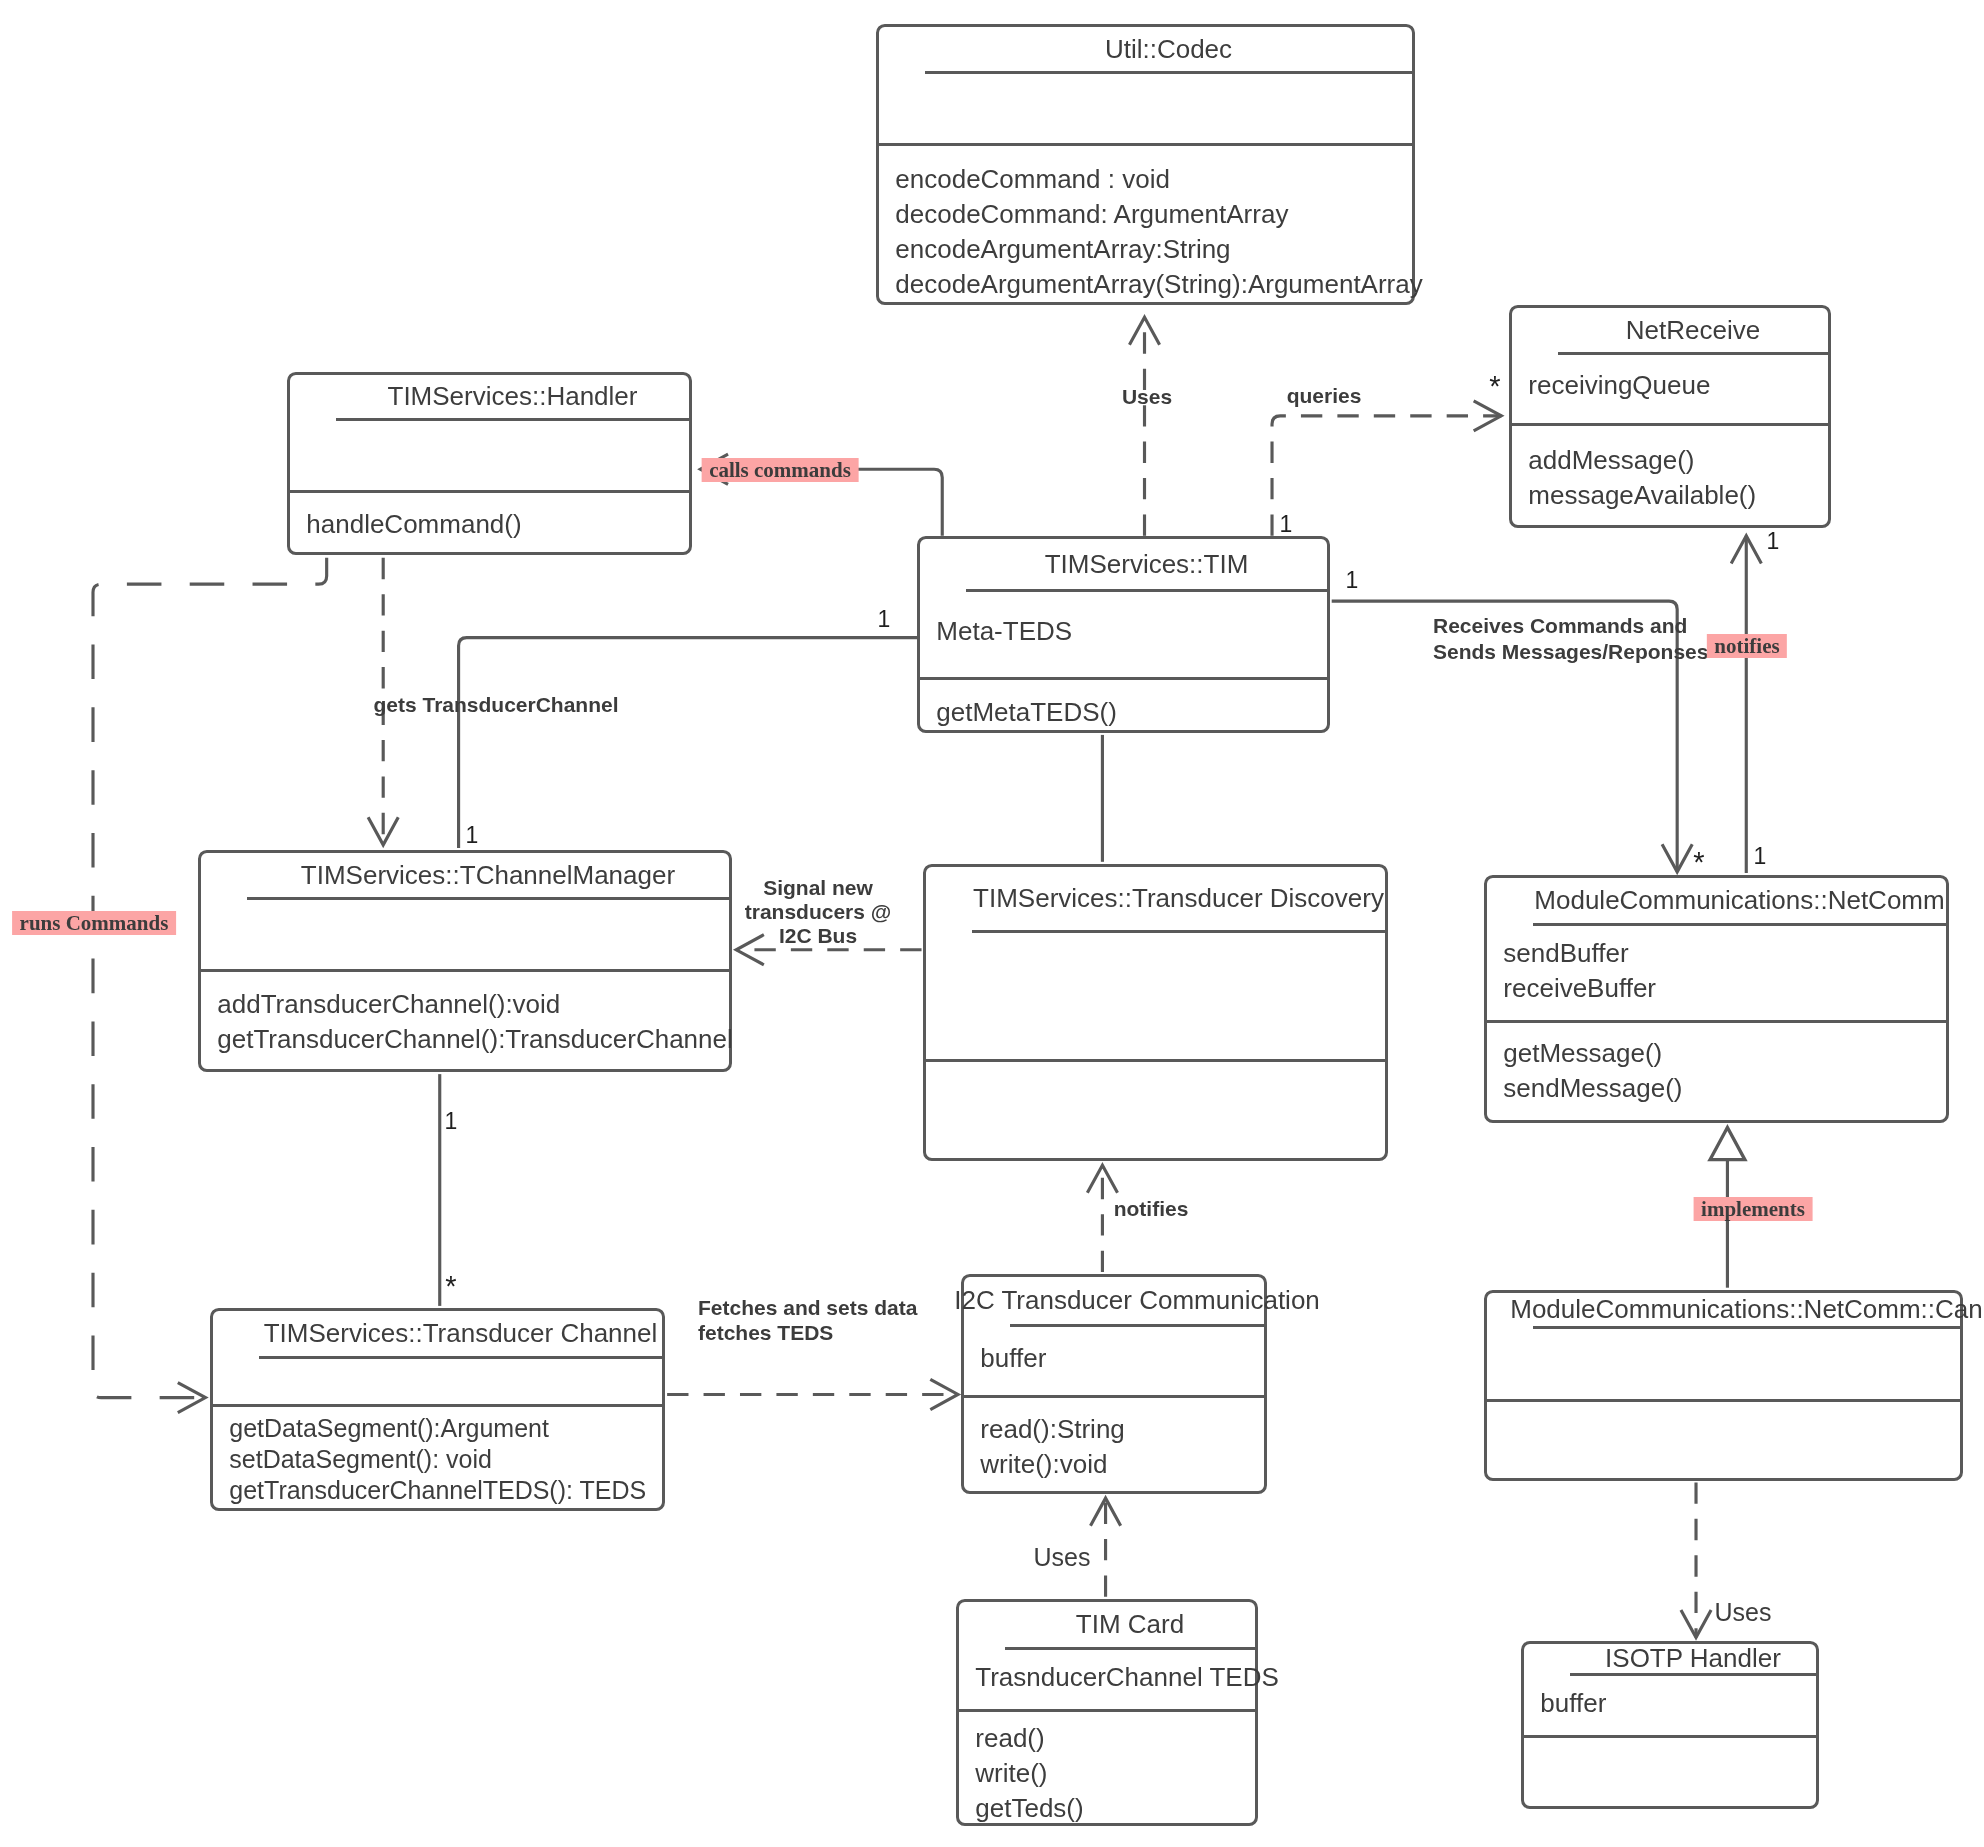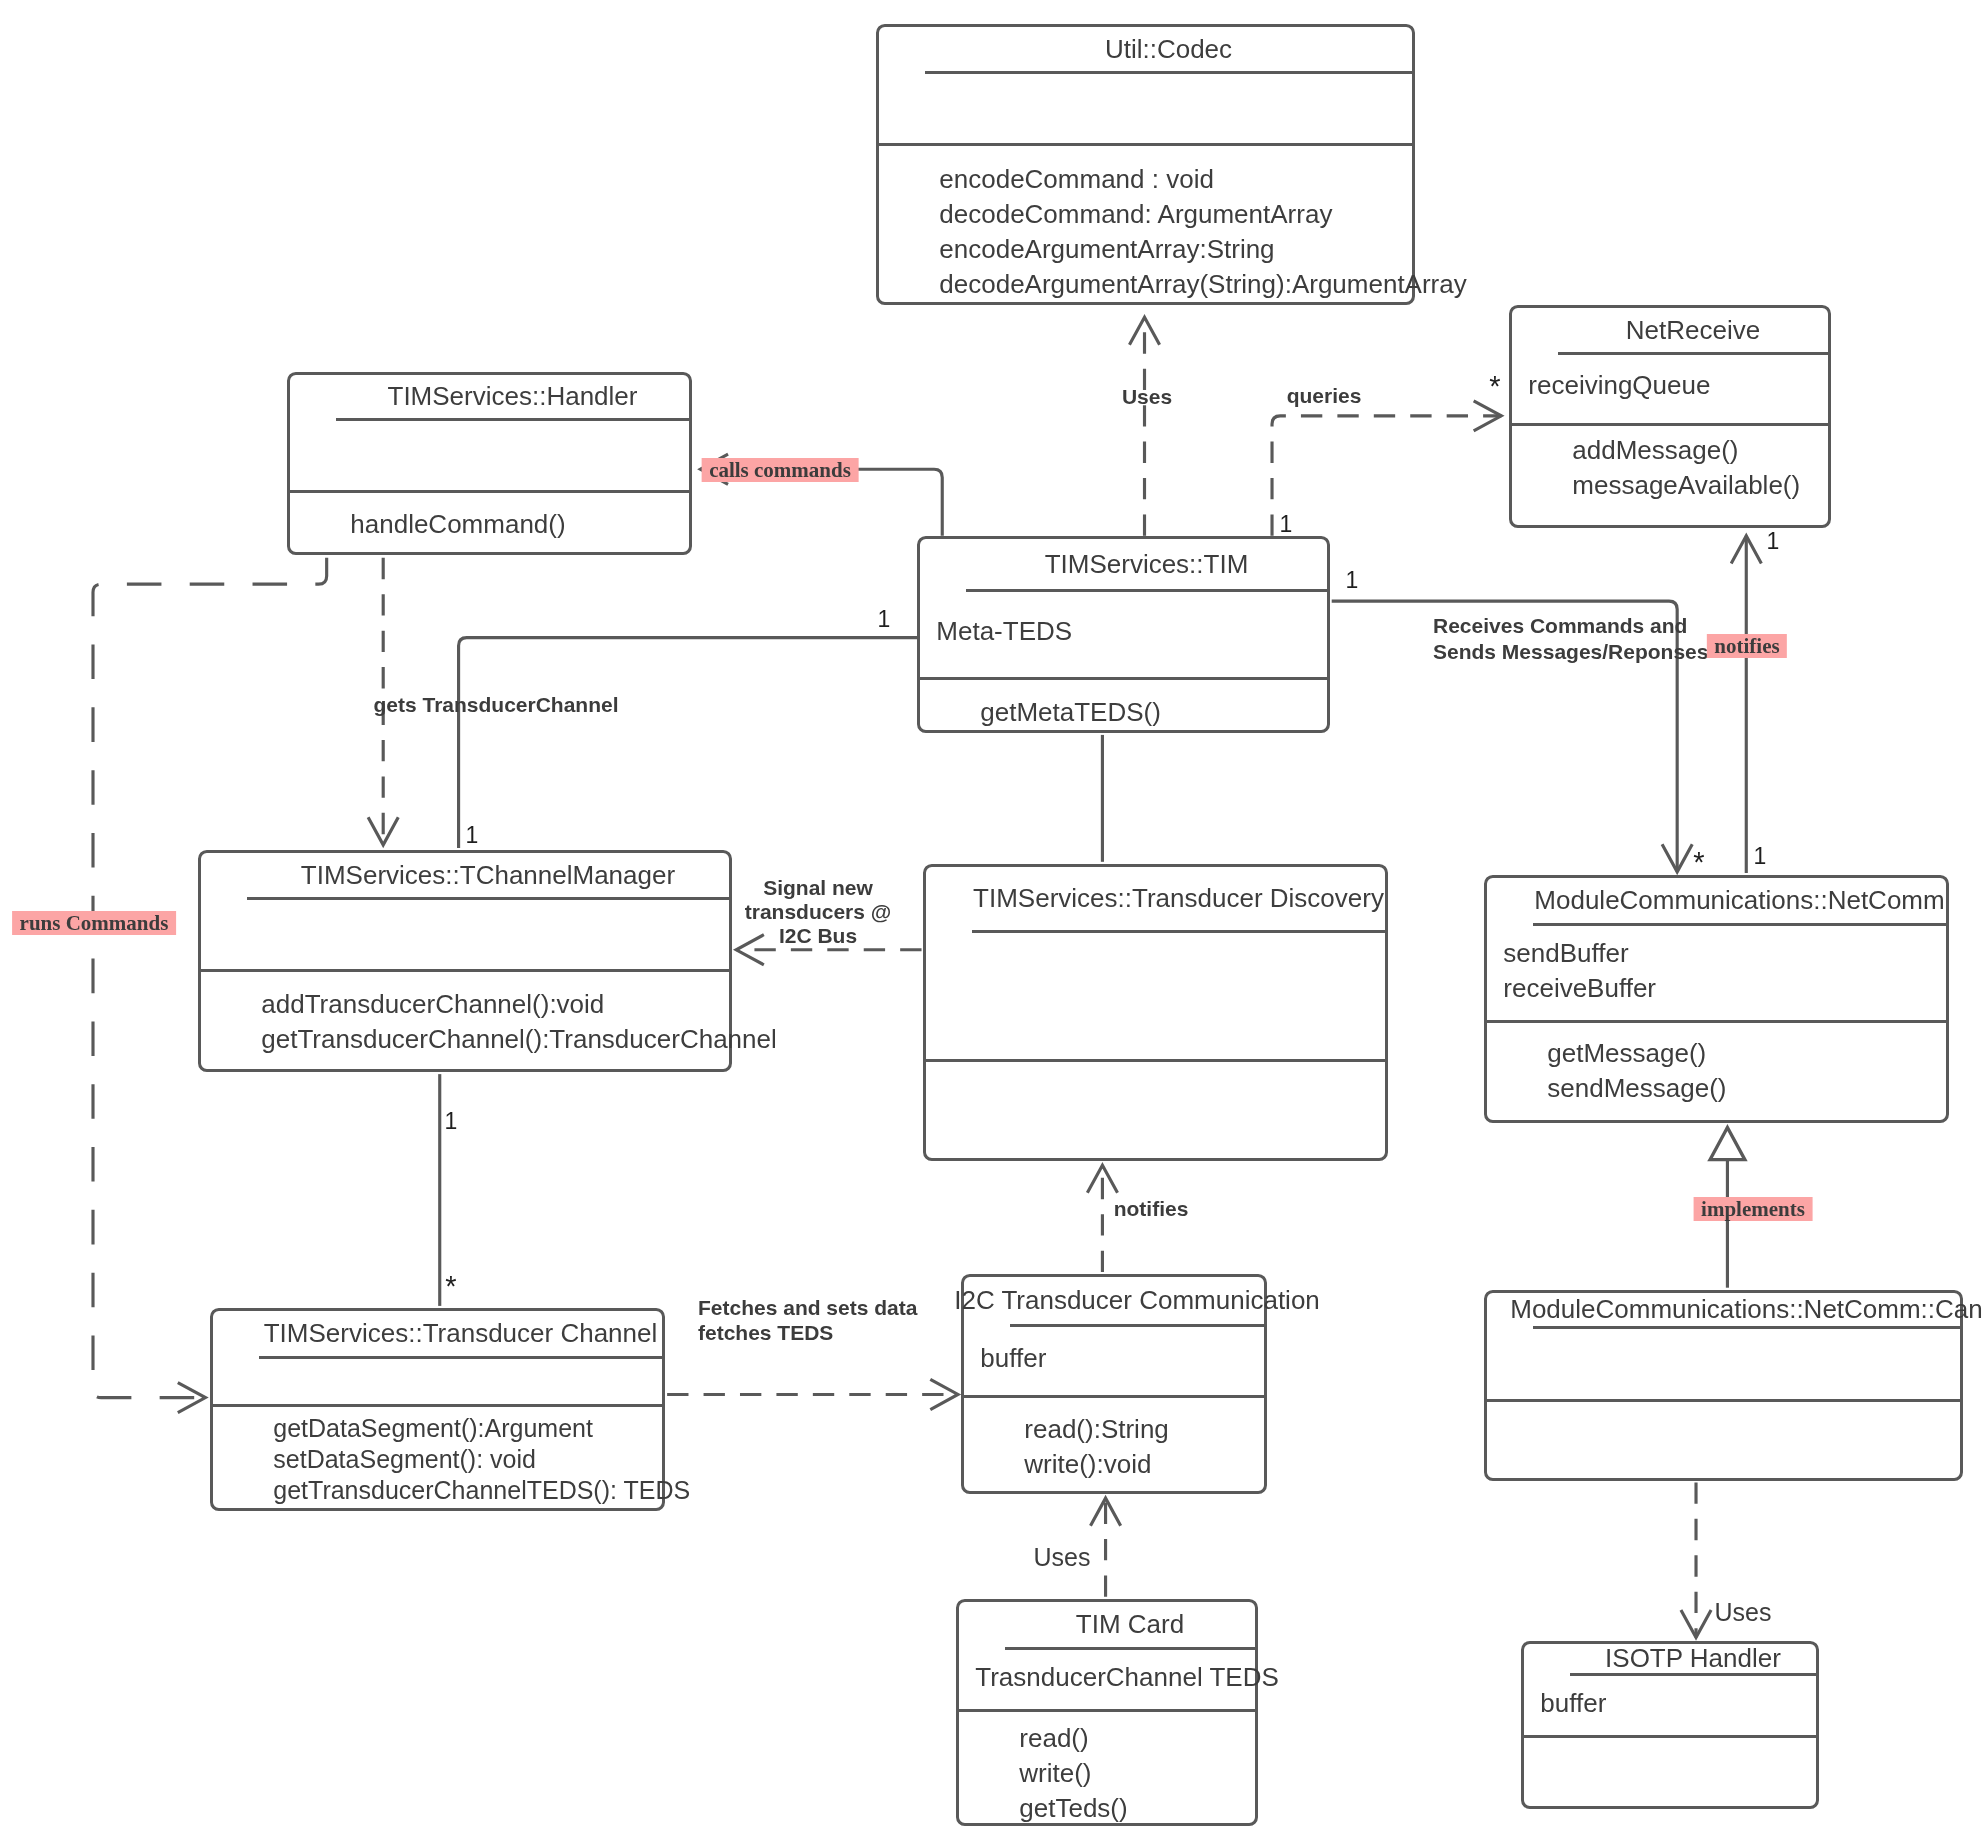--- a/index.html
+++ b/index.html
@@ -13,21 +13,21 @@
   }
   .t {
     box-sizing:border-box; border-bottom:3.1px solid #595959;
     display:flex; align-items:center; justify-content:center;
     font-size:26px; white-space:nowrap;margin-left:46px;
   }
   .a {
     box-sizing:border-box; border-bottom:3.1px solid #595959;
     padding:12.6px 16.3px; font-size:26px; line-height:35px;
   }
-  .m { box-sizing:border-box; padding:11.3px 16.3px; font-size:26px; line-height:35px;margin-left:44px; }
+  .m { box-sizing:border-box; padding:11.3px 16.3px; font-size:26px; line-height:35px; }
   .m > div, .a > div { white-space:nowrap; }
   .elabel {
     position:absolute; font-weight:bold; font-size:21px; line-height:24px;
     color:#3c3c3c; transform:translate(-50%,-50%); text-align:center; white-space:nowrap;
   }
   .wbg { background:#fca5a5; padding:0 7.5px;font-family:Liberation Serif, serif; }
   .wrap { white-space:normal; }
   .leftal { transform:translate(0,-50%); text-align:left; }
   .reg { font-weight:normal; font-size:25px; color:#3d3d3d; }
   .mult {
@@ -90,21 +90,21 @@
     <div class="m" style="padding-top:14px">
       <div>handleCommand()</div>
     </div>
   </div>
 
   <div class="box" style="left:1509px;top:305px;width:322px;height:223px">
     <div class="t" style="height:47px">NetReceive</div>
     <div class="a" style="height:71px">
       <div>receivingQueue</div>
     </div>
-    <div class="m" style="padding-top:7px">
+    <div class="m" style="padding-top:17px">
       <div>addMessage()</div>
       <div>messageAvailable()</div>
     </div>
   </div>
 
   <div class="box" style="left:917px;top:536px;width:413px;height:197px">
     <div class="t" style="height:53px">TIMServices::TIM</div>
     <div class="a" style="height:88px;padding-top:22px">
       <div>Meta-TEDS</div>
     </div>

